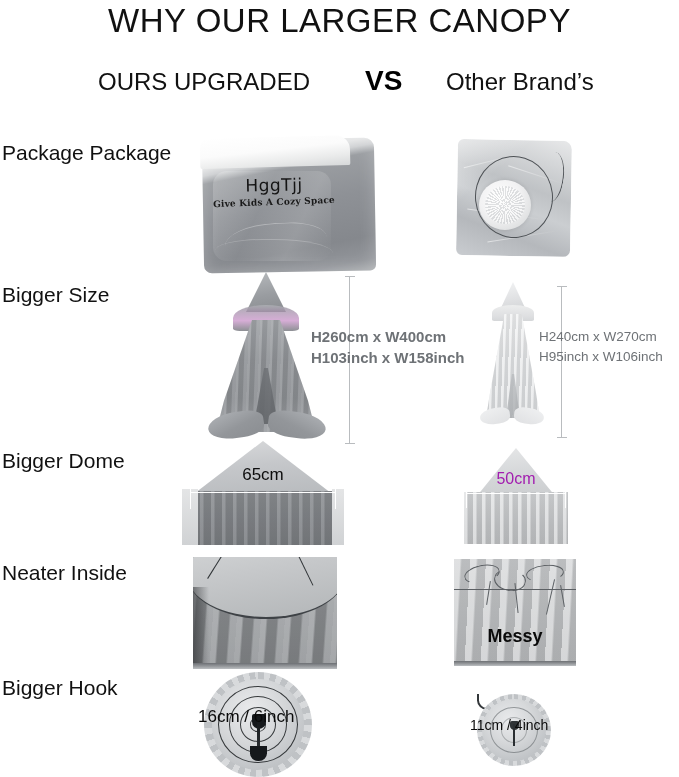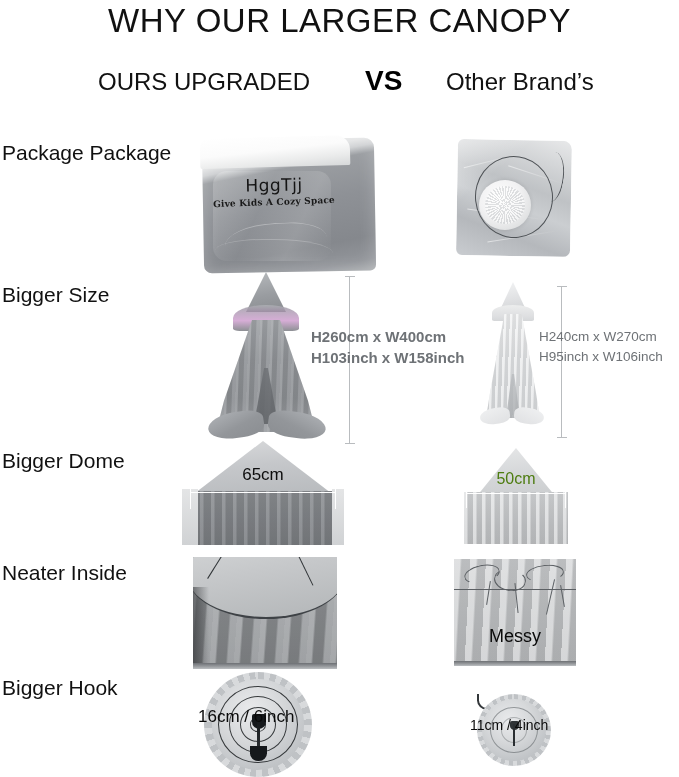--- a/index.html
+++ b/index.html
@@ -347,21 +347,21 @@
     position: absolute; left: 6px; top: 45px; width: 100px; height: 1px;
     background: #ffffff;
   }
   .dome-right .tick-l, .dome-right .tick-r {
     position: absolute; top: 30px; width: 1px; height: 30px; background: #ffffff;
   }
   .dome-right .tick-l { left: 6px; }
   .dome-right .tick-r { left: 105px; }
   .dome-meas-50 {
     position: absolute; left: 0; top: 22px; width: 112px;
-    text-align: center; font-size: 16px; font-weight: 400; color: #4d7c0f;
+    text-align: center; font-size: 16px; font-weight: 400; color: #a21caf;
   }
 
   
   .inside { position: absolute; overflow: hidden; }
   .inside-left { left: 193px; top: 557px; width: 144px; height: 110px; }
   .inside-right { left: 454px; top: 559px; width: 122px; height: 102px; }
 
   .inside-left .bg {
     position: absolute; inset: 0;
     background:
@@ -418,21 +418,21 @@
   .inside-right .t3 { left: 72px; top: 6px; width: 36px; height: 15px; transform: rotate(-6deg); border-bottom-color: transparent; }
   .inside-right .str {
     position: absolute; background: #5c6064; width: 1.3px;
   }
   .inside-right .s1 { left: 34px; top: 22px; height: 24px; transform: rotate(9deg); }
   .inside-right .s2 { left: 62px; top: 24px; height: 30px; transform: rotate(-6deg); }
   .inside-right .s3 { left: 96px; top: 20px; height: 36px; transform: rotate(13deg); }
   .inside-right .s4 { left: 108px; top: 26px; height: 22px; transform: rotate(-10deg); }
   .label-messy {
     position: absolute; left: 0; bottom: 14px; width: 122px;
-    text-align: center; font-size: 18px; font-weight: 400; color: #0a0a0a;
+    text-align: center; font-size: 18px; font-weight: 700; color: #0a0a0a;
   }
 
   
   .hook { position: absolute; }
   .hook-left { left: 204px; top: 672px; width: 108px; height: 105px; }
   .hook-right { left: 477px; top: 694px; width: 74px; height: 72px; }
 
   .hook .scallop {
     position: absolute; inset: 0;
     border-radius: 50%;

